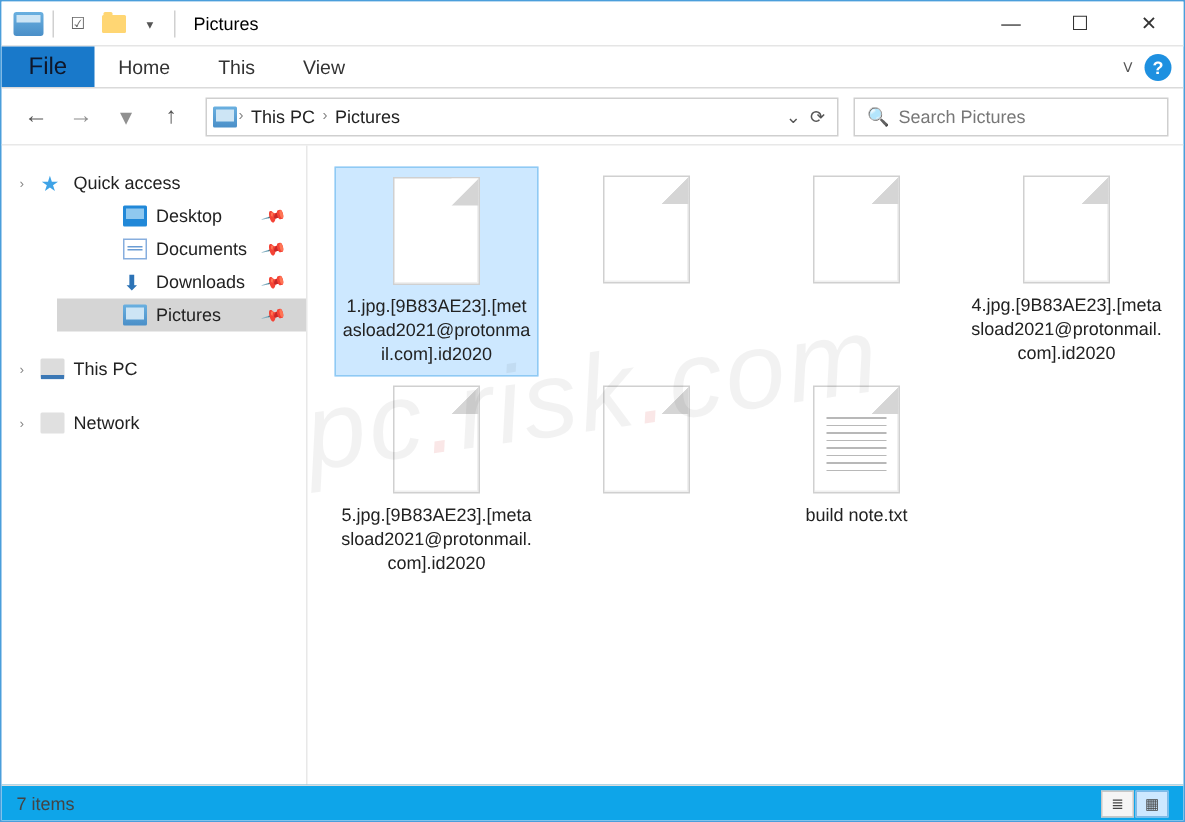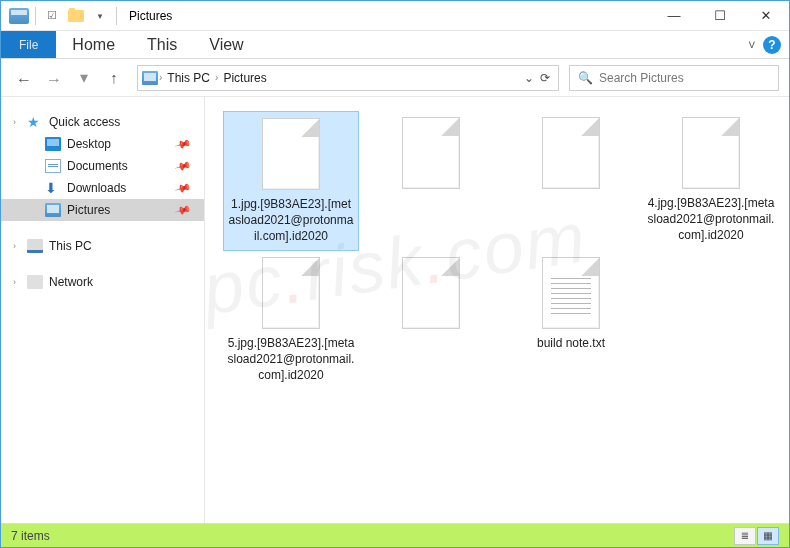--- a/index.html
+++ b/index.html
@@ -11,41 +11,41 @@
 .app-icon::after{content:"";position:absolute;top:2px;left:2px;right:2px;height:5px;background:#cde5f5;}
 .qat-sep { width:1px; height:18px; background:#d0d0d0; margin:0 2px;}
 .qat-btn { width:20px; height:20px; display:flex; align-items:center; justify-content:center; font-size:11px; color:#666;}
 .folder-mini{width:16px;height:12px;background:#ffd673;border-radius:1px;position:relative;}
 .folder-mini::before{content:"";position:absolute;top:-2px;left:1px;width:6px;height:3px;background:#ffd673;border-radius:1px 1px 0 0;}
 .title-text { font-size: 12px; color: #000; margin-left: 6px; }
 .titlebar-right { margin-left: auto; display: flex; }
 .win-btn { width: 46px; height: 30px; display: flex; align-items: center; justify-content: center; font-size: 13px; color: #333; font-family:"Segoe UI Symbol",sans-serif;}
 
 .ribbon { height: 28px; display: flex; align-items: stretch; border-bottom: 1px solid #dadada; }
-.file-tab { background: #1979ca; color: #e5e5e5; padding: 0 18px; display: flex; align-items: center; font-size: 12px; }
-.ribbon-tab { padding: 0 16px; display: flex; align-items: center; font-size: 16px; color: #333; }
+.file-tab { background: #1979ca; color: #0f172a; padding: 0 18px; display: flex; align-items: center; font-size: 16px; }
+.ribbon-tab { padding: 0 16px; display: flex; align-items: center; font-size: 13px; color: #333; }
 .ribbon-right { margin-left: auto; display: flex; align-items: center; padding-right: 8px; gap: 8px; }
 .help-icon { width: 18px; height: 18px; border-radius: 50%; background: #1e90e0; color: #fff; display: flex; align-items: center; justify-content: center; font-size: 12px; font-weight:bold;}
 .caret{font-size:9px;color:#555;}
 
 .navbar { height: 38px; display: flex; align-items: center; padding: 0 10px; gap: 4px; border-bottom: 1px solid #e8e8e8; }
 .nav-arrow { width: 26px; height: 26px; display: flex; align-items: center; justify-content: center; color: #909090; font-size: 16px; }
 .nav-arrow.enabled{color:#555;}
 .nav-up{font-size:15px;}
 .addressbar { flex: 1; height: 26px; border: 1px solid #cfcfcf; display: flex; align-items: center; padding: 0 4px; margin: 0 6px; font-size: 12px; }
 .crumb { padding: 0 4px; color: #222; }
 .crumb-sep { color: #888; font-size:10px; padding:0 1px;}
 .addr-ctrl{margin-left:auto;display:flex;gap:6px;color:#555;font-size:12px;padding-right:4px;}
 .searchbox { width: 210px; height: 26px; border: 1px solid #cfcfcf; display: flex; align-items: center; padding: 0 8px; font-size: 12px; color: #777; }
 .searchbox .mag{margin-right:6px;color:#888;}
 
 .content { display: flex; height: 428px; }
 .sidebar { width: 204px; border-right: 1px solid #e8e8e8; padding-top: 14px; }
 .sb-item { display: flex; align-items: center; height: 22px; padding-left: 26px; font-size: 12px; color: #222; gap: 6px; position:relative;}
-.sb-item.indented { padding-left: 44px; }
+.sb-item.indented { padding-left: 44px; margin-left: 37px; }
 .sb-item.selected { background: #d5d5d5; }
 .sb-item .pin{margin-left:auto;margin-right:14px;color:#8a8a8a;font-size:11px;transform:rotate(30deg);}
 .sb-group-gap{height:14px;}
 .ico{width:16px;height:14px;display:inline-block;position:relative;flex-shrink:0;}
 .ico-star{color:#3fa3e6;font-size:14px;line-height:14px;}
 .ico-desktop{background:#2188d8;border-radius:1px;}
 .ico-desktop::after{content:"";position:absolute;inset:2px 2px 5px 2px;background:#8fc8ef;}
 .ico-doc{background:#fff;border:1px solid #87aede;}
 .ico-doc::after{content:"";position:absolute;top:2px;left:2px;right:2px;height:1px;box-shadow:0 0 0 #6a9cd4,0 2px 0 #6a9cd4,0 4px 0 #6a9cd4;}
 .ico-dl{color:#2c73b6;font-size:14px;line-height:14px;}
@@ -57,21 +57,21 @@
 
 .filegrid { flex: 1; padding: 14px 10px 0 18px; display: flex; flex-wrap: wrap; align-content: flex-start; gap: 0 4px; overflow:hidden;}
 .file { width: 136px; height: 140px; display: flex; flex-direction: column; align-items: center; padding-top: 6px; }
 .file.selected { background: #cde8ff; border:1px solid #8fcaf4;}
 .file-icon { width: 58px; height: 72px; background: #fff; border: 1px solid #d0d0d0; position: relative; margin-bottom: 6px; box-shadow: inset -1px -1px 0 #f0f0f0;}
 .file-icon::before { content: ""; position: absolute; top: 0; right: 0; width: 18px; height: 18px; background: linear-gradient(135deg, transparent 49%, #d5d5d5 51%); }
 .file-icon::after { content: ""; position: absolute; top: 0; right: 0; width: 18px; height: 18px; background: linear-gradient(135deg, #fff 49%, transparent 51%); }
 .file-icon.txt .lines{position:absolute;top:20px;left:8px;right:8px;bottom:10px;background:repeating-linear-gradient(#b8b8b8 0,#b8b8b8 1px,transparent 1px,transparent 5px);}
 .file-name { font-size: 12px; text-align: center; color: #222; line-height: 1.35; padding: 0 4px; word-break: break-all;}
 
-.statusbar { position:absolute; bottom:0; left:0; right:0; height: 24px; border-top: 1px solid #dcdcdc; display: flex; align-items: center; padding: 0 10px; font-size: 12px; color: #444; background:#bef264;}
+.statusbar { position:absolute; bottom:0; left:0; right:0; height: 24px; border-top: 1px solid #dcdcdc; display: flex; align-items: center; padding: 0 10px; font-size: 12px; color: #444; background:#0ea5e9;}
 .status-right{margin-left:auto;display:flex;gap:1px;}
 .view-btn{width:22px;height:18px;border:1px solid #c7c7c7;display:flex;align-items:center;justify-content:center;font-size:10px;background:#f5f5f5;}
 .view-btn.active{background:#cde8ff;border-color:#7fb9e6;}
 
 .watermark{position:absolute;top:48%;left:50%;transform:translate(-50%,-50%) rotate(-8deg);font-size:72px;font-weight:300;color:rgba(0,0,0,0.05);letter-spacing:2px;pointer-events:none;font-style:italic;white-space:nowrap;}
 .watermark .dot{color:rgba(210,60,60,0.12);}
 </style>
 </head>
 <body>
 

